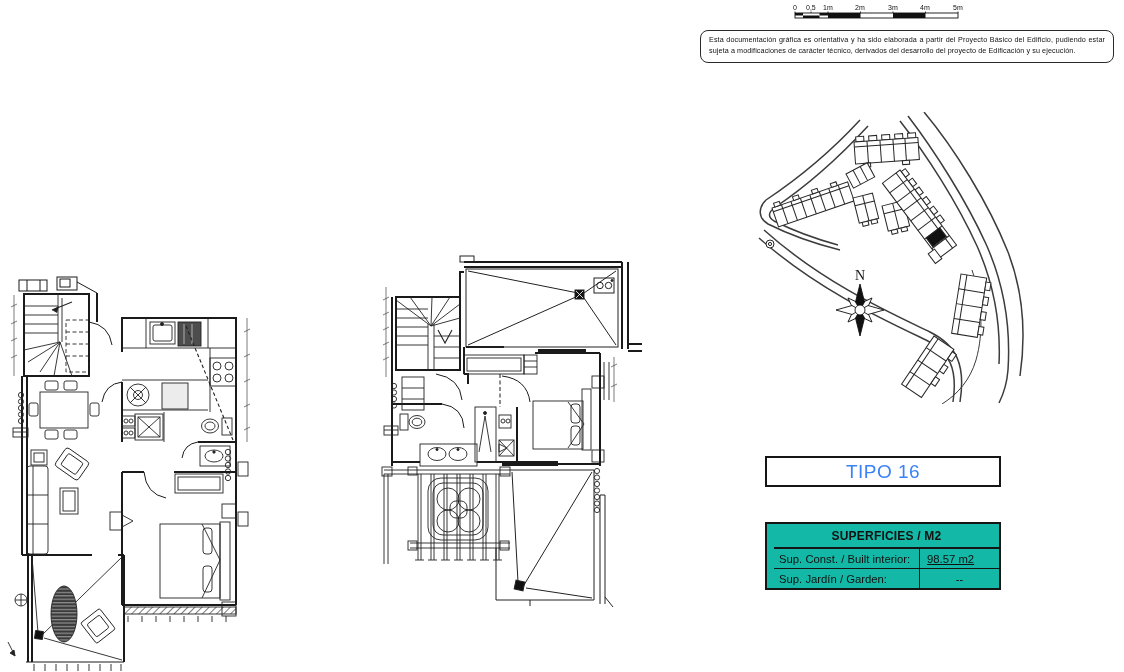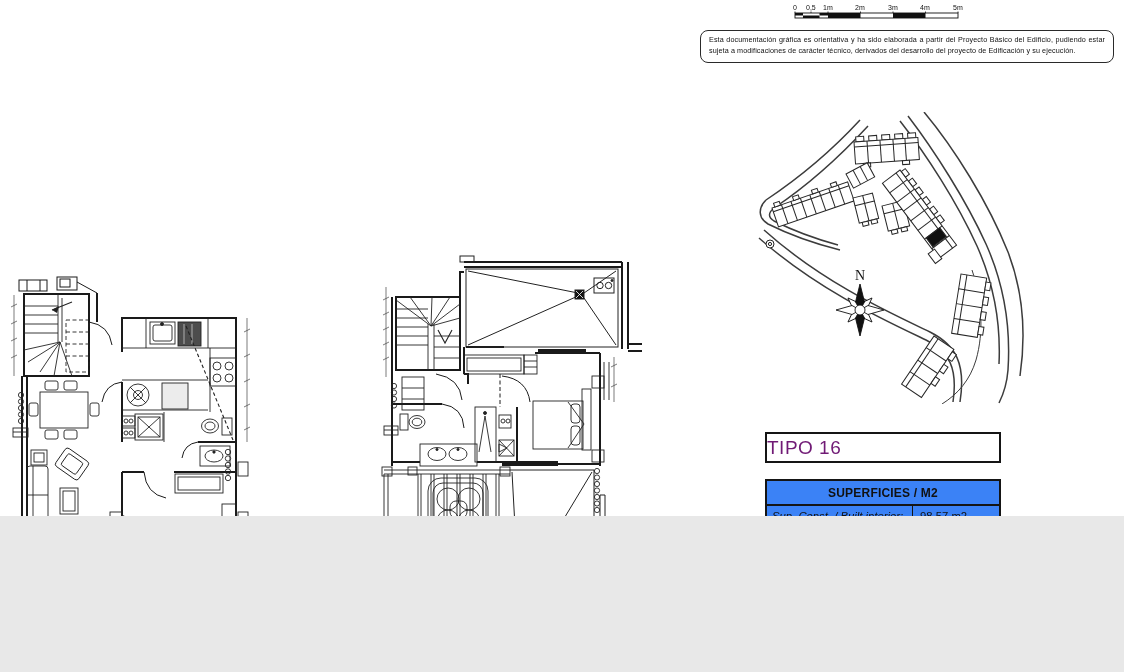--- a/index.html
+++ b/index.html
@@ -1,52 +1,52 @@
 <!DOCTYPE html>
 <html><head>
 <meta charset="utf-8">
 <style>
   html,body { margin:0; padding:0; background:#e8e8e8; }
   .sheet {
-    position:relative; width:1124px; height:516px; background:#ffffff;
+    position:relative; width:1124px; height:672px; background:#ffffff;
     overflow:hidden; font-family:"Liberation Sans", sans-serif; color:#111;
   }
   svg { display:block; }
   .plan { position:absolute; }
   
   .scalebar { position:absolute; left:792px; top:3px; }
   .scalebar text { font-size:7px; fill:#111; font-family:"Liberation Sans",sans-serif; }
   
   .disclaimer {
     position:absolute; left:700px; top:30px; width:414px; box-sizing:border-box;
     border:1.2px solid #2a2a2a; border-radius:8px; padding:4px 8px 5px 8px;
     font-size:7.2px; line-height:1.52; text-align:justify; color:#101010;
     letter-spacing:0.1px;
   }
   .disclaimer p { margin:0; }
   
   .tipo-box {
-    position:absolute; left:765px; top:432px; width:236px; height:31px; box-sizing:border-box;
-    border:2px solid #151515; display:flex; align-items:center; 
-    font-size:19px; letter-spacing:0.5px; color:#701a75;
+    position:absolute; left:765px; top:456px; width:236px; height:31px; box-sizing:border-box;
+    border:2px solid #151515; display:flex; align-items:center; justify-content:center;
+    font-size:19px; letter-spacing:0.5px; color:#3b82f6;
   }
   
   .surf-table {
-    position:absolute; left:765px; top:479px; width:236px; box-sizing:border-box;
-    border:2px solid #151515; background:#3b82f6;
+    position:absolute; left:765px; top:522px; width:236px; box-sizing:border-box;
+    border:2px solid #151515; background:#14b8a6;padding-left:7px;
   }
   .surf-header {
     height:23px; display:flex; align-items:center; justify-content:center;
     font-weight:bold; font-size:12px; border-bottom:2px solid #151515; letter-spacing:0.2px;
   }
   .surf-row { display:flex; height:19px; font-size:11.3px; align-items:stretch; }
   .surf-row + .surf-row { border-top:1.2px solid #151515; }
   .surf-label {
     width:140px; padding-left:5px; border-right:1.2px solid #151515;
-    display:flex; align-items:center;font-style:italic;
+    display:flex; align-items:center;
   }
   .surf-value { flex:1; display:flex; justify-content:center; align-items:center; }
   .surf-row.first .surf-value { justify-content:flex-start; padding-left:7px;text-decoration:underline; }
   .north-label { font-family:"Liberation Serif", serif; font-size:14px; fill:#111; }
 </style>
 </head>
 <body>
 
 <div class="sheet">
 
@@ -216,20 +216,24 @@
 
   <div class="tipo-box">
     <span>TIPO 16</span>
   </div>
 
   <div class="surf-table">
     <div class="surf-header">SUPERFICIES / M2</div>
     <div class="surf-row first">
       <div class="surf-label">Sup. Const. / Built interior:</div>
       <div class="surf-value">98.57 m2</div>
+    </div>
+    <div class="surf-row">
+      <div class="surf-label">Sup. Jardín / Garden:</div>
+      <div class="surf-value">--</div>
     </div>
   </div>
 
   <svg class="plan" style="left:2px; top:262px;" width="252" height="410" viewBox="0 0 252 410">
     <defs>
       <pattern id="hatchG" patternUnits="userSpaceOnUse" width="5" height="5" patternTransform="rotate(45)">
         <line x1="0" y1="0" x2="0" y2="5" stroke="#333" stroke-width="1.3"></line>
       </pattern>
       <pattern id="ribsG" patternUnits="userSpaceOnUse" width="6" height="3.4">
         <rect width="6" height="3.4" fill="#3a3a3a"></rect>

